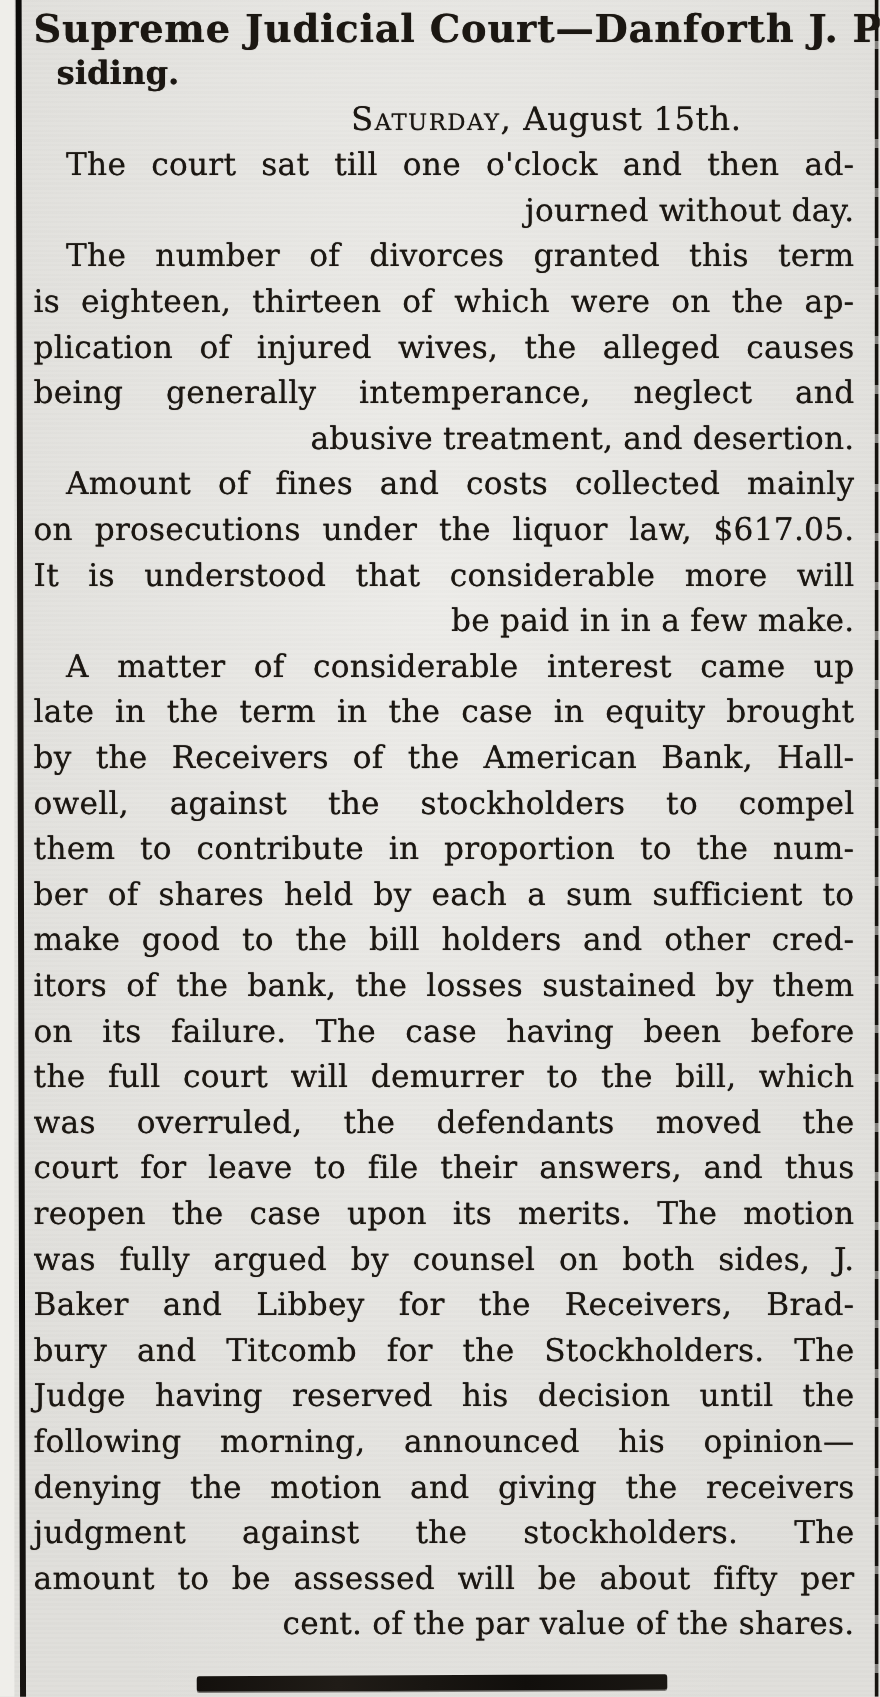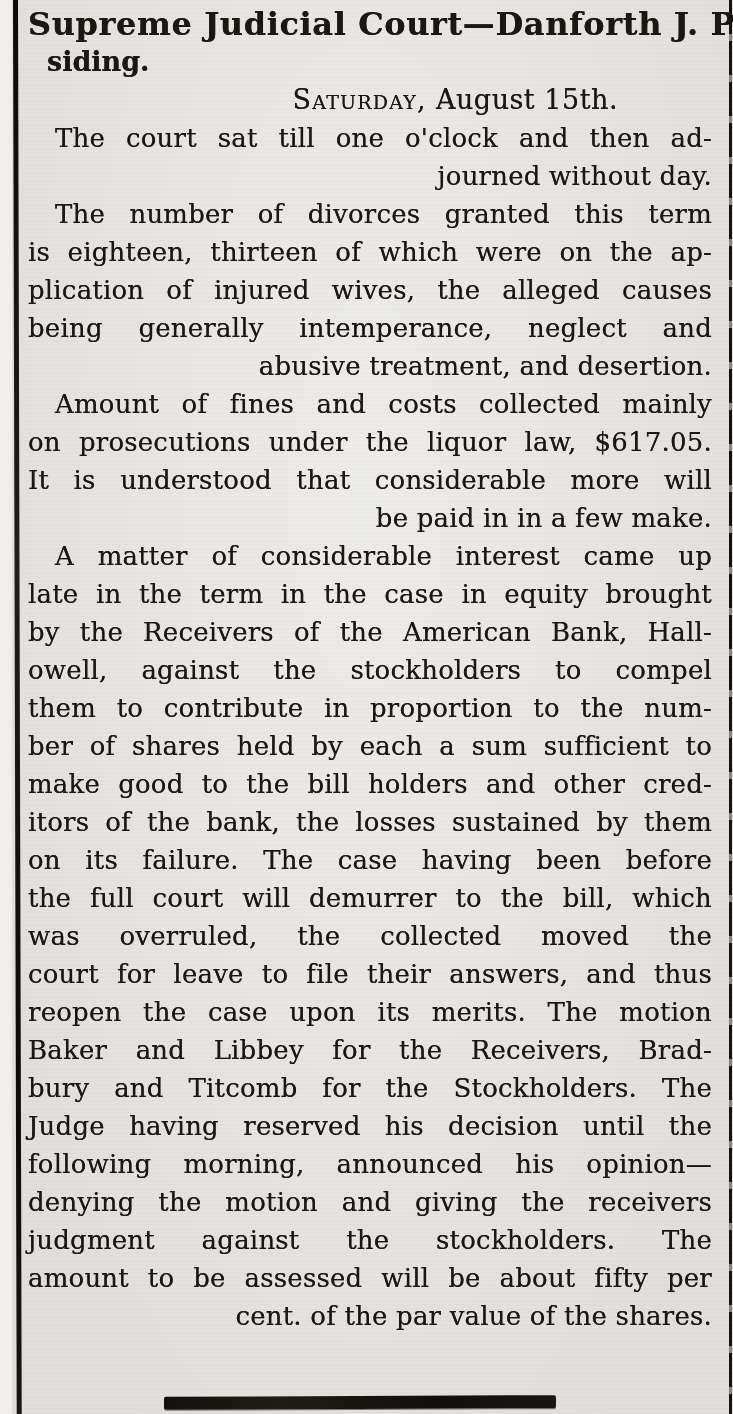--- a/index.html
+++ b/index.html
@@ -107,23 +107,24 @@
         <div class="bline first">A matter of considerable interest came up</div>
         <div class="bline mid">late in the term in the case in equity brought</div>
         <div class="bline mid">by the Receivers of the American Bank, Hall-</div>
         <div class="bline mid">owell, against the stockholders to compel</div>
         <div class="bline mid">them to contribute in proportion to the num-</div>
         <div class="bline mid">ber of shares held by each a sum sufficient to</div>
         <div class="bline mid">make good to the bill holders and other cred-</div>
         <div class="bline mid">itors of the bank, the losses sustained by them</div>
         <div class="bline mid">on its failure. The case having been before</div>
         <div class="bline mid">the full court will demurrer to the bill, which</div>
-        <div class="bline mid">was overruled, the collected moved the</div>
+        <div class="bline mid">was overruled, the defendants moved the</div>
         <div class="bline mid">court for leave to file their answers, and thus</div>
         <div class="bline mid">reopen the case upon its merits. The motion</div>
+        <div class="bline mid">was fully argued by counsel on both sides, J.</div>
         <div class="bline mid">Baker and Libbey for the Receivers, Brad-</div>
         <div class="bline mid">bury and Titcomb for the Stockholders. The</div>
         <div class="bline mid">Judge having reserved his decision until the</div>
         <div class="bline mid">following morning, announced his opinion—</div>
         <div class="bline mid">denying the motion and giving the receivers</div>
         <div class="bline mid">judgment against the stockholders. The</div>
         <div class="bline mid">amount to be assessed will be about fifty per</div>
         <div class="bline last">cent. of the par value of the shares.</div>
       </div>
   </div>

